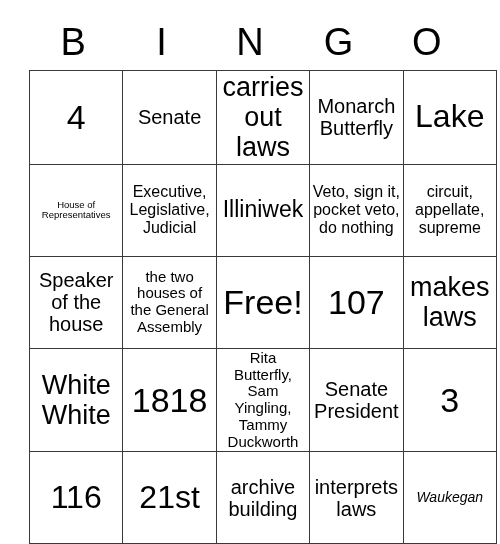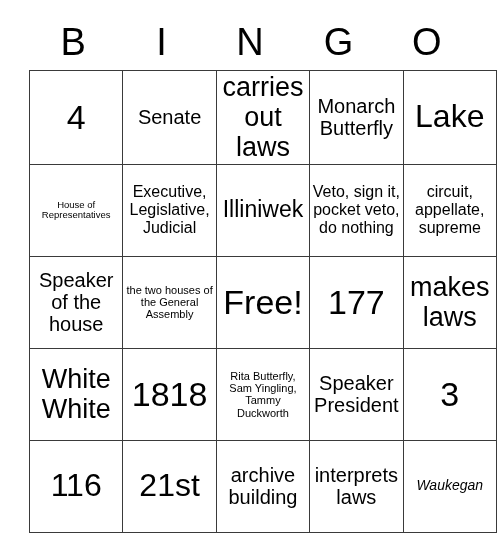--- a/index.html
+++ b/index.html
@@ -66,21 +66,21 @@
 
   
   .fs-xxl { font-size: 34px; }
   .fs-xl  { font-size: 32px; margin-top: 44px; }
   .fs-l   { font-size: 27px; }
   .fs-ml  { font-size: 23px; }
   .fs-m   { font-size: 20px; }
   .fs-sm  { font-size: 20px; }
   .fs-s   { font-size: 16px; }
   .fs-xs  { font-size: 14px; font-style: italic; }
-  .fs-xxs { font-size: 11px; }
+  .fs-xxs { font-size: 15px; }
   .fs-tiny{ font-size: 9.5px; }
 
   .cell-text {
     display: block;
     width: 100%;
   }
 </style>
 </head>
 <body>
 
@@ -134,38 +134,38 @@
         <td class="fs-m">
             <span class="cell-text">Speaker of the house</span>
           </td>
         <td class="fs-xxs">
             <span class="cell-text">the two houses of the General Assembly</span>
           </td>
         <td class="fs-xxl">
             <span class="cell-text">Free!</span>
           </td>
         <td class="fs-xxl">
-            <span class="cell-text">177</span>
+            <span class="cell-text">107</span>
           </td>
         <td class="fs-l">
             <span class="cell-text">makes laws</span>
           </td>
       </tr>
       <tr>
         <td class="fs-l">
             <span class="cell-text">White White</span>
           </td>
         <td class="fs-xxl">
             <span class="cell-text">1818</span>
           </td>
         <td class="fs-xxs">
             <span class="cell-text">Rita Butterfly, Sam Yingling, Tammy Duckworth</span>
           </td>
         <td class="fs-m">
-            <span class="cell-text">Speaker President</span>
+            <span class="cell-text">Senate President</span>
           </td>
         <td class="fs-xxl">
             <span class="cell-text">3</span>
           </td>
       </tr>
       <tr>
         <td class="fs-xl">
             <span class="cell-text">116</span>
           </td>
         <td class="fs-xl">

